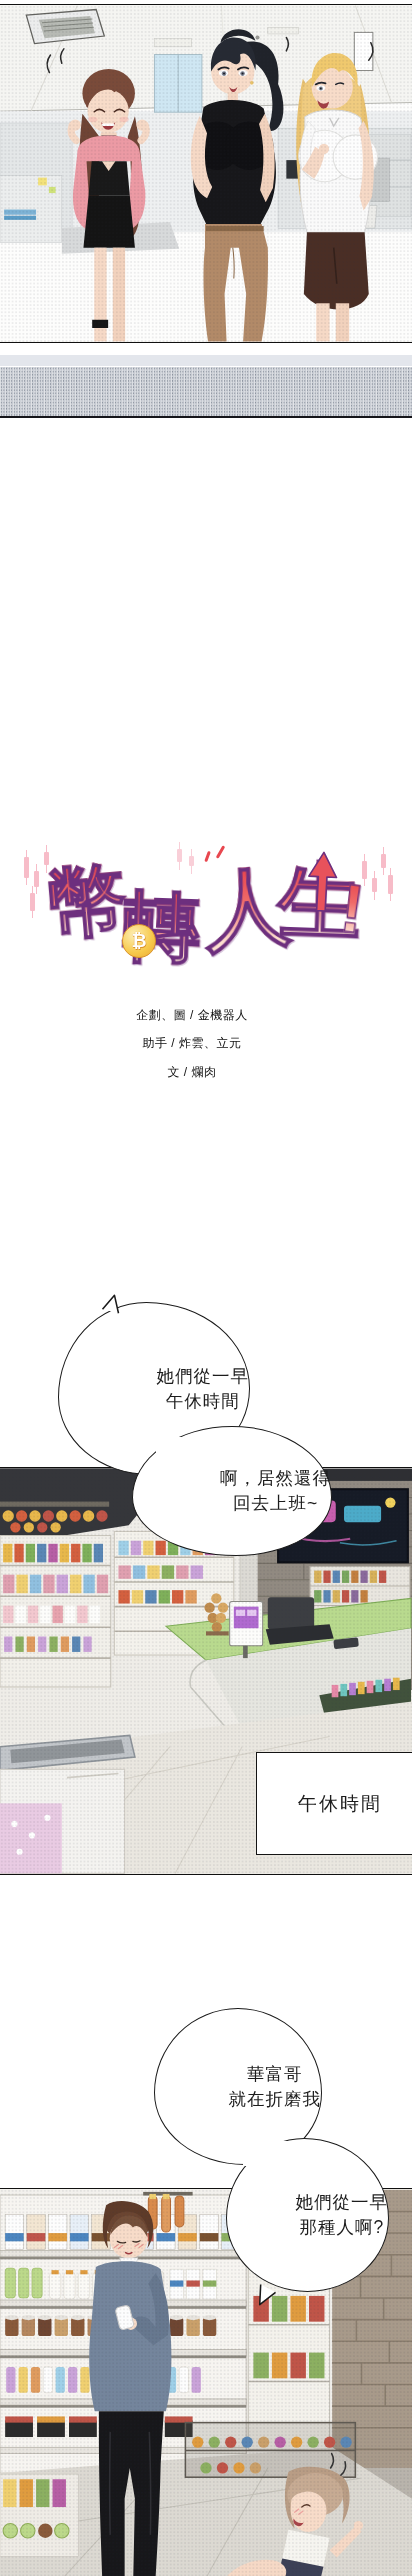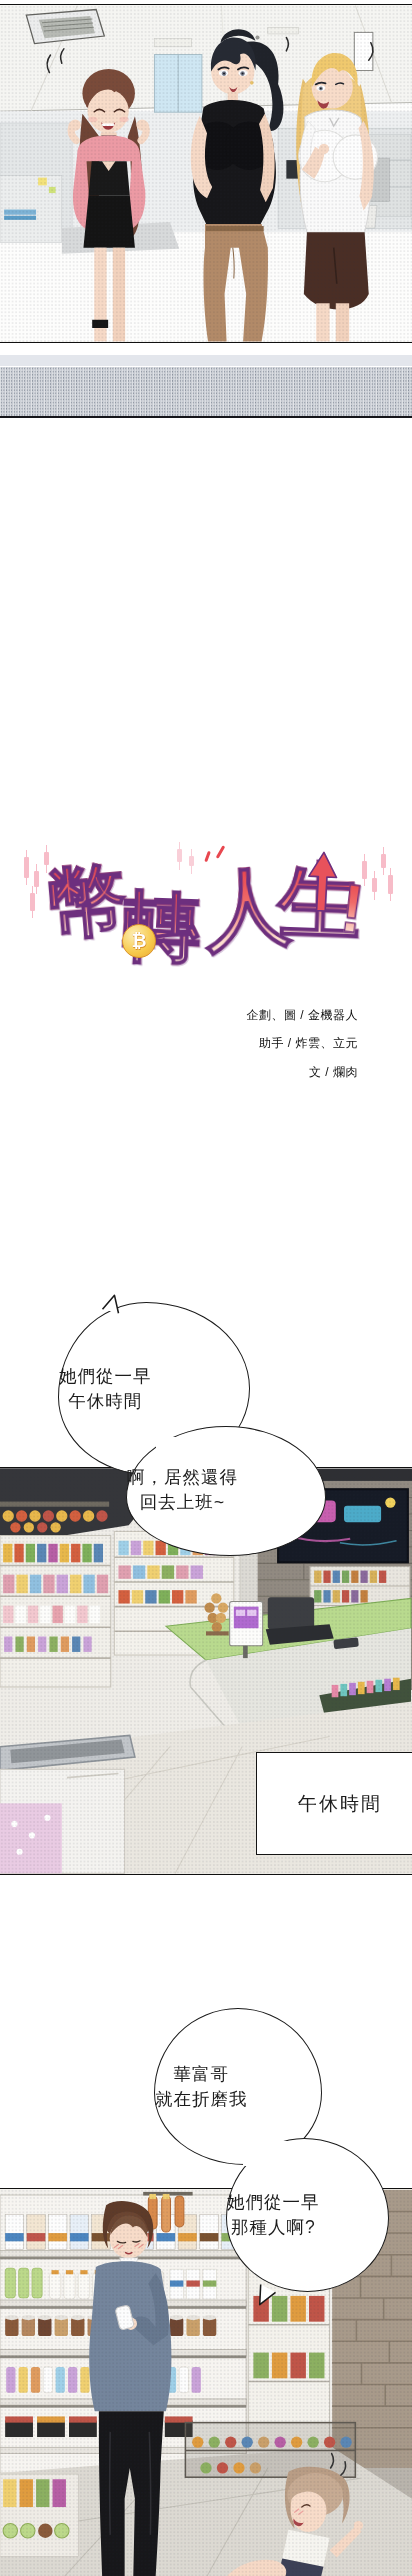--- a/index.html
+++ b/index.html
@@ -24,26 +24,26 @@
      -webkit-text-stroke:1.3px #6d2f7e;
      filter:drop-shadow(1px 1.5px 0 rgba(109,47,126,.28));}
   .candle{position:absolute;width:5.2px;background:#f7bcc8;border-radius:1px;}
   .candle i{position:absolute;left:1.8px;top:-7.2px;width:1.5px;height:calc(100% + 14.4px);background:#f7bcc8;}
   .dash{position:absolute;background:#e8474f;border-radius:1.5px;}
   .coin{position:absolute;width:32px;height:32px;border-radius:50%;
         background:radial-gradient(circle at 35% 30%,#fdeeb5,#f7c94b 60%,#eaa833);
         border:1.5px solid #d9912c;display:flex;align-items:center;justify-content:center;
         color:#fff;font-weight:700;font-size:18.5px;text-shadow:0 0 1px #d9912c,0.5px 0.5px 0 #d9912c;}
   
-  .credits{position:absolute;left:0;width:358px;text-align:right;color:#101010;
-           font-size:12px;letter-spacing:0.5px;}
+  .credits{position:absolute;left:0;width:358px;text-align:center;color:#101010;
+           font-size:12px;letter-spacing:0.5px;padding-left:13px;}
   .credits div{height:13.4px;line-height:13.4px;margin-bottom:15px;}
   
   .bubble{position:absolute;background:#fff;border:1.5px solid #1a1a1a;z-index:5;
-          display:flex;align-items:center;justify-content:flex-start;text-align:center;}
+          display:flex;align-items:center;justify-content:flex-end;text-align:center;}
   .bubble .bubble-text{display:flex;flex-direction:column;gap:4.1px;color:#1c1c1c;
           font-size:17.5px;letter-spacing:1px;line-height:1.18;z-index:7;}
   .join{position:absolute;background:#fff;z-index:6;}
   .tail{position:absolute;z-index:6;}
   .capbox{position:absolute;background:#fff;border:1.5px solid #141414;z-index:4;
           display:flex;align-items:center;justify-content:center;
           font-size:19px;letter-spacing:2.1px;color:#1c1c1c;}
 </style>
 </head>
 <body>
@@ -242,21 +242,21 @@
 
   <div class="bubble" style="left:58px;top:1302px;width:190px;height:171px;border-radius:46% 54% 52% 48%/55% 50% 50% 45%;">
     <div class="bubble-text">
       <span>她們從一早</span>
       <span>午休時間</span>
     </div>
   </div>
   <svg class="tail" width="23" height="20.6" style="left:101px;top:1293px;transform:rotate(14deg);" viewBox="0 0 44 40">
     <path d="M6,36 L22,4 L38,36" fill="#fff" stroke="#1a1a1a" stroke-width="3" stroke-linejoin="round"></path>
   </svg>
-  <div class="bubble" style="left:126px;top:1426px;width:198px;height:128px;border-radius:50% 50% 48% 52%/55% 55% 45% 45%;font-family:Liberation Mono, monospace;">
+  <div class="bubble" style="left:132px;top:1426px;width:198px;height:128px;border-radius:50% 50% 48% 52%/55% 55% 45% 45%;">
     <div class="bubble-text">
       <span>啊，居然還得</span>
       <span>回去上班~</span>
     </div>
   </div>
   <div class="join" style="left:156px;top:1437px;width:77px;height:31px;"></div>
 
   <div class="panel" style="top:1467px;height:408px;">
     <svg viewBox="0 0 800 786">
       <rect width="800" height="786" fill="#efede8"></rect>

